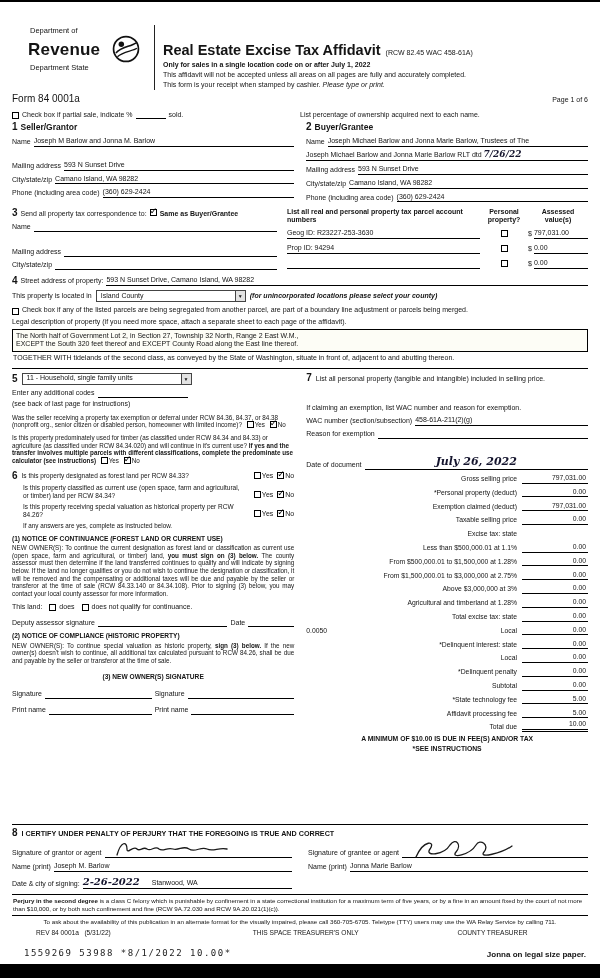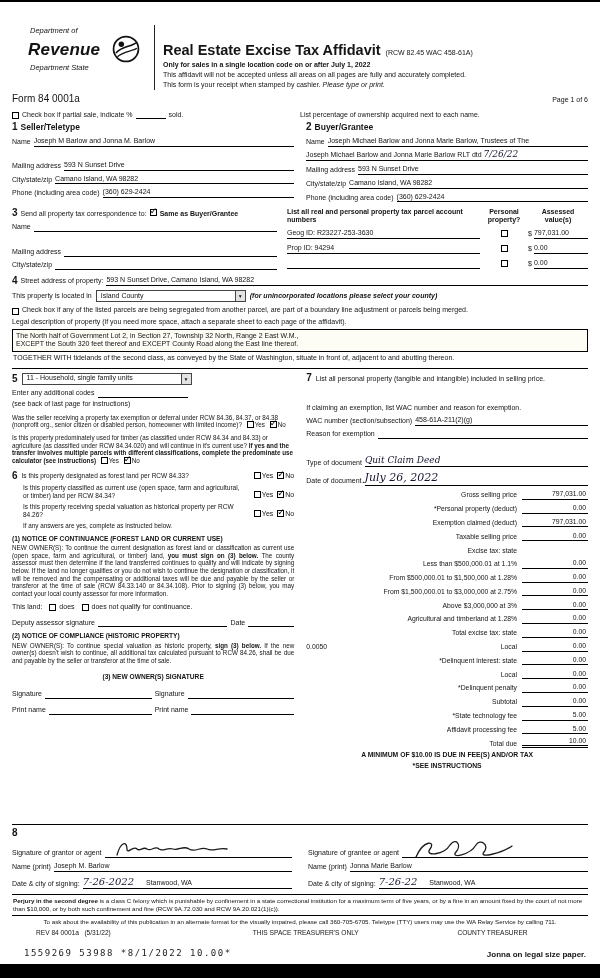--- a/index.html
+++ b/index.html
@@ -8,30 +8,30 @@
   .page{position:relative;width:600px;height:978px;overflow:hidden;background:#fff;color:#141414;font-size:7px;line-height:1.25;}
   .edge-top{position:absolute;top:0;left:0;right:0;height:2px;background:#000;}
   .edge-bottom{position:absolute;bottom:0;left:0;right:0;height:14px;background:#000;}
   .content{position:absolute;top:24px;left:12px;right:12px;}
   .b{font-weight:bold;}
   .i{font-style:italic;}
   .bi{font-weight:bold;font-style:italic;}
   .fine{font-size:6.3px;line-height:1.22;}
   .just{text-align:justify;}
   .center{text-align:center;}
-  .hand{font-family:"DejaVu Serif",serif;font-style:italic;font-weight:normal;color:#15152e;}
+  .hand{font-family:"DejaVu Serif",serif;font-style:italic;font-weight:bold;color:#15152e;text-align:center;}
   .hand-lg{font-size:11px;}
   .hand-md{font-size:10px;}
   .fill{border-bottom:1px solid #000;min-height:9px;}
   .flex1{flex:1;min-width:0;}
   .cb{display:inline-block;width:7px;height:7px;border:1px solid #000;position:relative;flex:none;background:#fff;vertical-align:-1px;}
   .cb.checked::after{content:"\2713";position:absolute;left:-1px;top:-4px;font-size:9px;font-weight:bold;color:#000;}.sp10{height:10px;}.sp12{height:12px;}.sp18{height:18px;}
   
   .hdr{display:flex;align-items:flex-start;}
-  .dept{width:140px;flex:none;padding-left:16px;padding-top:2px;font-style:italic;}
+  .dept{width:140px;flex:none;padding-left:16px;padding-top:2px;}
   .dept-top,.dept-bottom{font-size:7.5px;margin-left:2px;}
   .dept-mid{display:flex;align-items:center;gap:12px;}
   .dept-name{font-size:17px;font-weight:bold;letter-spacing:.2px;}
   .hdr-rule{width:1px;background:#222;align-self:stretch;margin:1px 8px 0 2px;}
   .title-block{flex:1;padding-top:1px;margin-top:16px;}
   .title-row{display:flex;align-items:baseline;gap:5px;}
   .form-title{font-size:14.5px;font-weight:bold;white-space:nowrap;}
   .rcw{font-size:7px;}
   .hnote{font-size:7px;margin-top:1.5px;}
   .form-row{display:flex;justify-content:space-between;align-items:baseline;margin-top:3px;}
@@ -170,21 +170,21 @@
         <span class="fill w30"></span>
         <span>sold.</span>
       </div>
       <div>List percentage of ownership acquired next to each name.</div>
     </div>
 
     <div class="two-col">
       <section class="col">
         <div class="sec-head">
           <span class="sec-num">1</span>
-          <span class="sec-title">Seller/Teletype</span>
+          <span class="sec-title">Seller/Grantor</span>
         </div>
         <div class="frow">
             <span class="lbl">Name</span>
             <span class="fill flex1">Joseph M Barlow and Jonna M. Barlow</span>
           </div>
         <div class="sp10"></div>
         <div class="frow">
             <span class="lbl">Mailing address</span>
             <span class="fill flex1">593 N Sunset Drive</span>
           </div>
@@ -387,24 +387,20 @@
         <div class="frow">
             <span class="lbl">WAC number (section/subsection)</span>
             <span class="fill flex1">458-61A-211(2)(g)</span>
           </div>
         <div class="frow">
             <span class="lbl">Reason for exemption</span>
             <span class="fill flex1"></span>
           </div>
         <div class="sp12"></div>
         <div class="frow">
-            <span class="lbl">Type of document</span>
-            <span class="fill flex1 hand" style="font-size:9px;">Quit Claim Deed</span>
-          </div>
-        <div class="frow">
             <span class="lbl">Date of document</span>
             <span class="fill flex1 hand hand-lg">July 26, 2022</span>
           </div>
 
         <div class="trow">
             <span class="tlabel">Gross selling price</span>
             <span class="tval">797,031.00</span>
           </div>
         <div class="trow">
             <span class="tlabel">*Personal property (deduct)</span>
@@ -480,63 +476,57 @@
             <span class="tval dbl">10.00</span>
           </div>
         <div class="minline b">A MINIMUM OF $10.00 IS DUE IN FEE(S) AND/OR TAX</div>
         <div class="seeline b">*SEE INSTRUCTIONS</div>
       </div>
     </div>
 
     <section class="sec8">
       <div class="sec8-head">
         <span class="sec-num">8</span>
+        <span class="b" style="font-size:7.2px;">I CERTIFY UNDER PENALTY OF PERJURY THAT THE FOREGOING IS TRUE AND CORRECT</span>
       </div>
       <div class="sec8-cols">
         <div class="sec8-col">
           <div class="sigline">
             <span>Signature of grantor or agent</span>
             <span class="sig-area">
               <svg class="sig-svg" width="120" height="26" viewBox="0 0 120 26">
                 <path d="M4 19 C8 5 14 5 14 13 C14 19 20 9 24 13 C27 16 30 10 34 13 C38 16 42 9 46 13 C50 16 54 11 60 13 C66 15 70 9 76 13 C82 17 88 10 94 13 C100 16 106 11 114 13" fill="none" stroke="#1b1b1b" stroke-width="1.3" stroke-linecap="round"></path>
               </svg>
             </span>
           </div>
           <div class="frow">
               <span class="lbl">Name (print)</span>
               <span class="fill flex1">Joseph M. Barlow</span>
             </div>
           <div class="frow">
               <span class="lbl">Date &amp; city of signing:</span>
               <span class="fill flex1 dc">
-                <span class="hand hand-md">7-26-2022</span>
+                <span class="hand hand-md">2-26-2022</span>
                 <span>Stanwood, WA</span>
               </span>
             </div>
         </div>
         <div class="sec8-col">
           <div class="sigline">
             <span>Signature of grantee or agent</span>
             <span class="sig-area">
               <svg class="sig-svg" width="110" height="26" viewBox="0 0 110 26">
                 <path d="M6 21 C14 3 26 5 20 13 C14 21 34 19 40 9 C46 1 52 9 46 16 C40 23 60 19 66 9 C70 2 80 9 74 16 C68 23 92 17 102 10" fill="none" stroke="#1b1b1b" stroke-width="1.3" stroke-linecap="round"></path>
               </svg>
             </span>
           </div>
           <div class="frow">
               <span class="lbl">Name (print)</span>
               <span class="fill flex1">Jonna Marie Barlow</span>
             </div>
-          <div class="frow">
-              <span class="lbl">Date &amp; city of signing:</span>
-              <span class="fill flex1 dc">
-                <span class="hand hand-md">7-26-22</span>
-                <span>Stanwood, WA</span>
-              </span>
-            </div>
         </div>
       </div>
     </section>
 
     <div class="perjury">
       <span class="b">Perjury in the second degree</span><span> is a class C felony which is punishable by confinement in a state correctional institution for a maximum term of five years, or by a fine in an amount fixed by the court of not more than $10,000, or by both such confinement and fine (RCW 9A.72.030 and RCW 9A.20.021(1)(c)).</span>
     </div>
     <div class="tty">To ask about the availability of this publication in an alternate format for the visually impaired, please call 360-705-6705. Teletype (TTY) users may use the WA Relay Service by calling 711.</div>
     <div class="footer-row">
       <span class="f1"><span>REV 84 0001a</span>&nbsp;&nbsp;&nbsp;<span>(5/31/22)</span></span>

